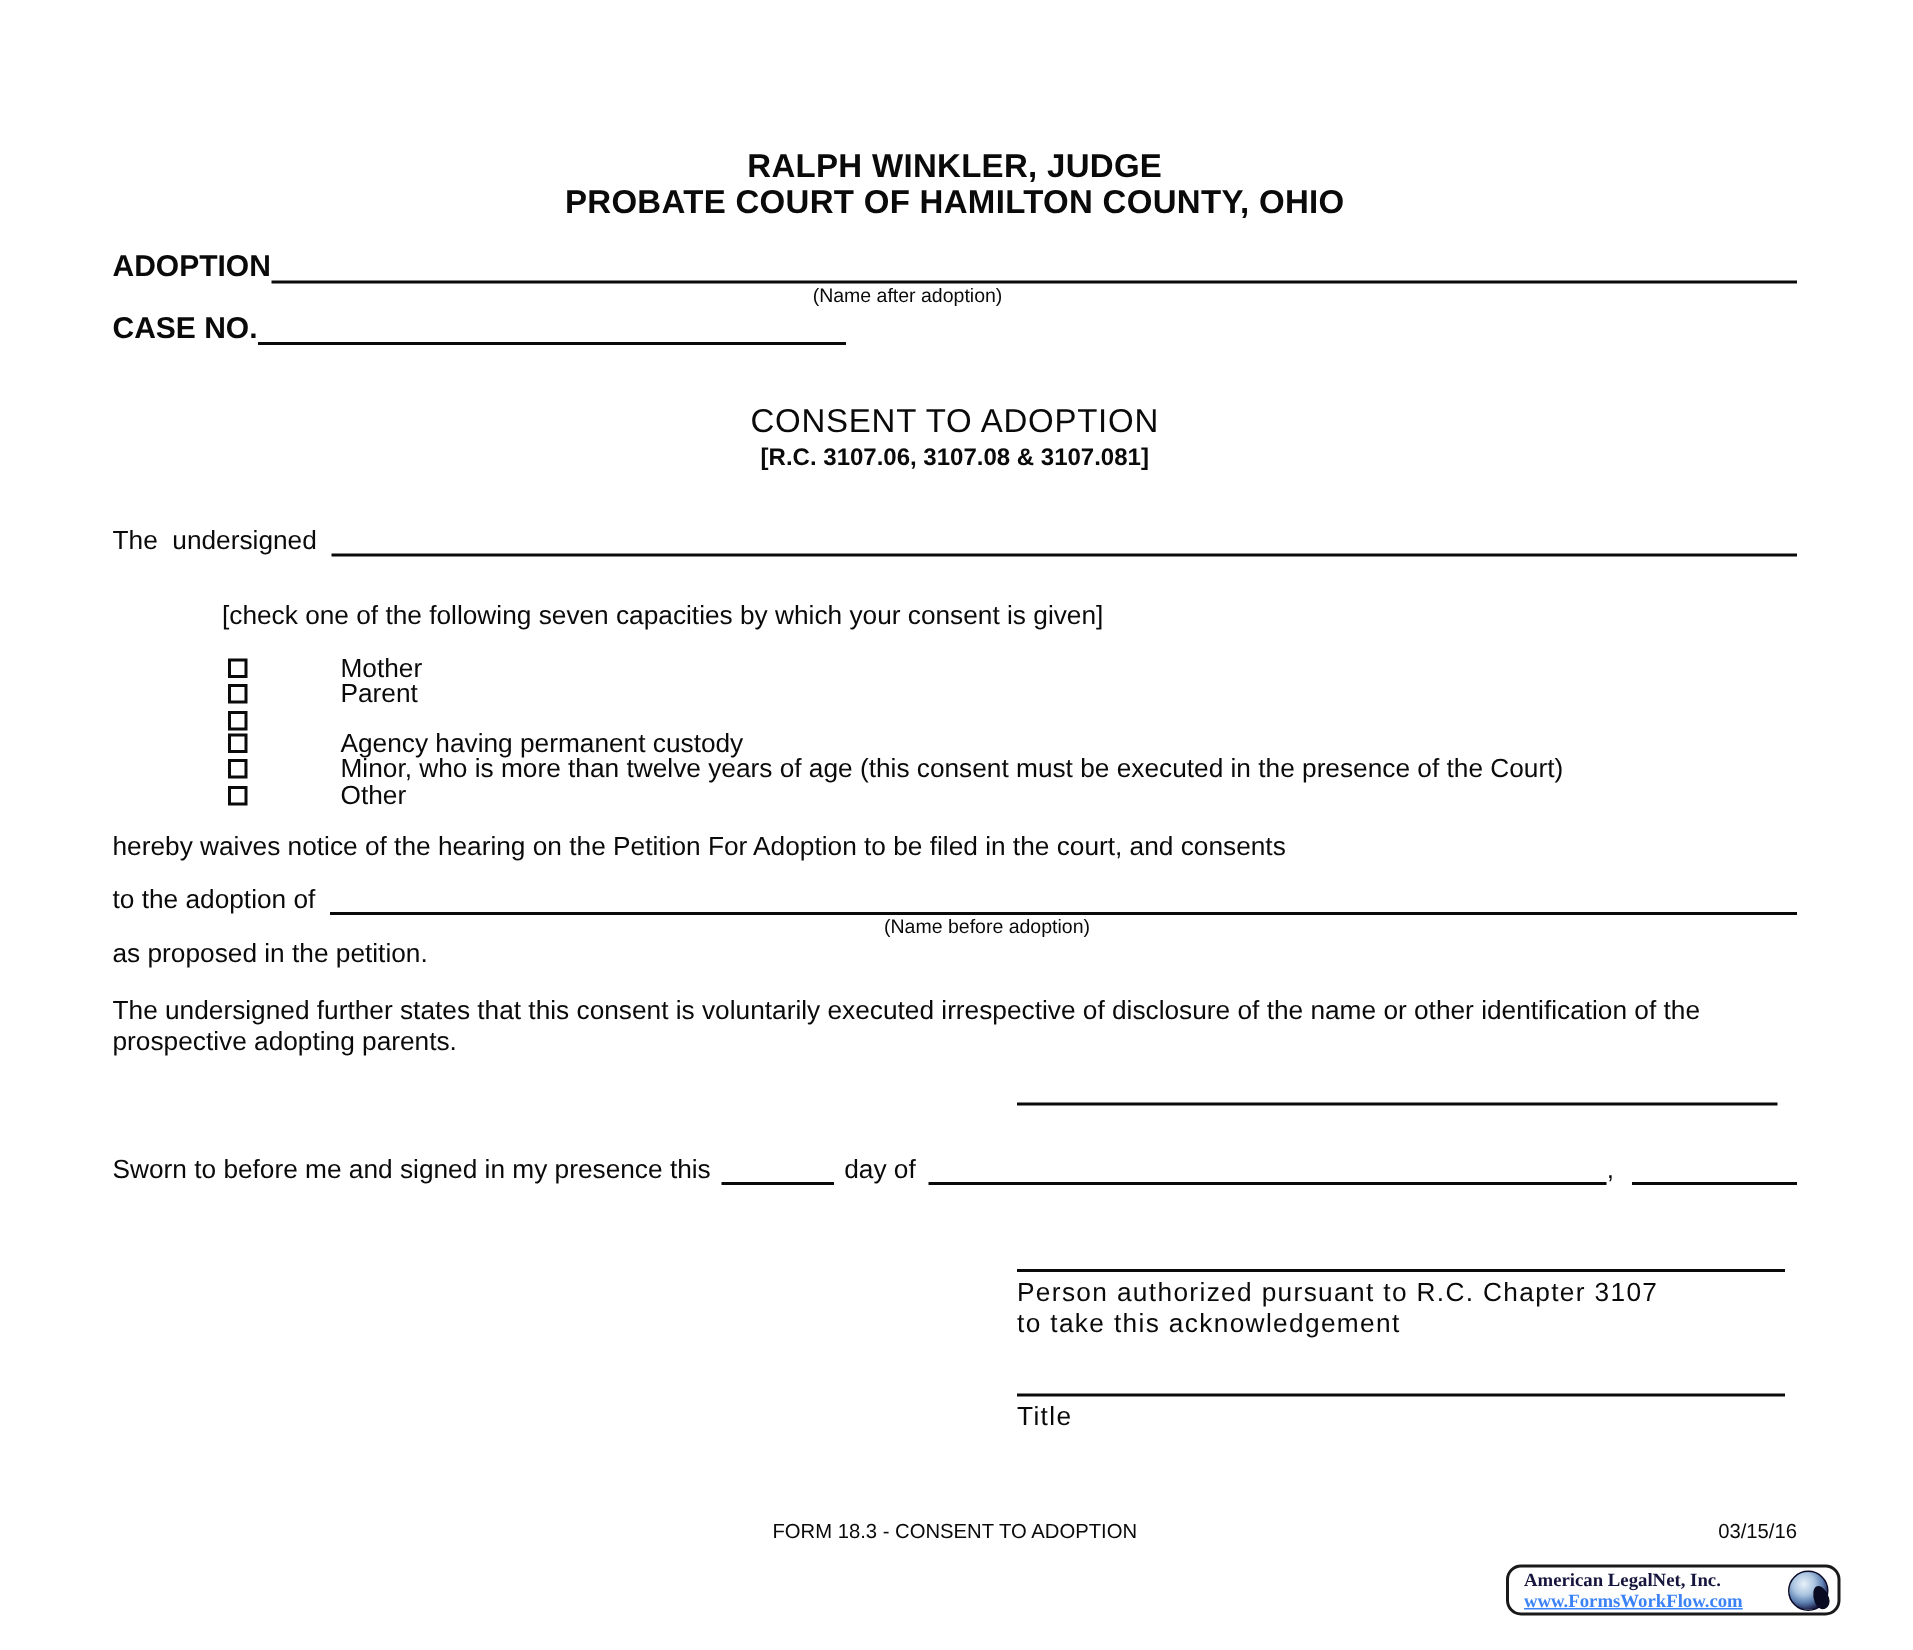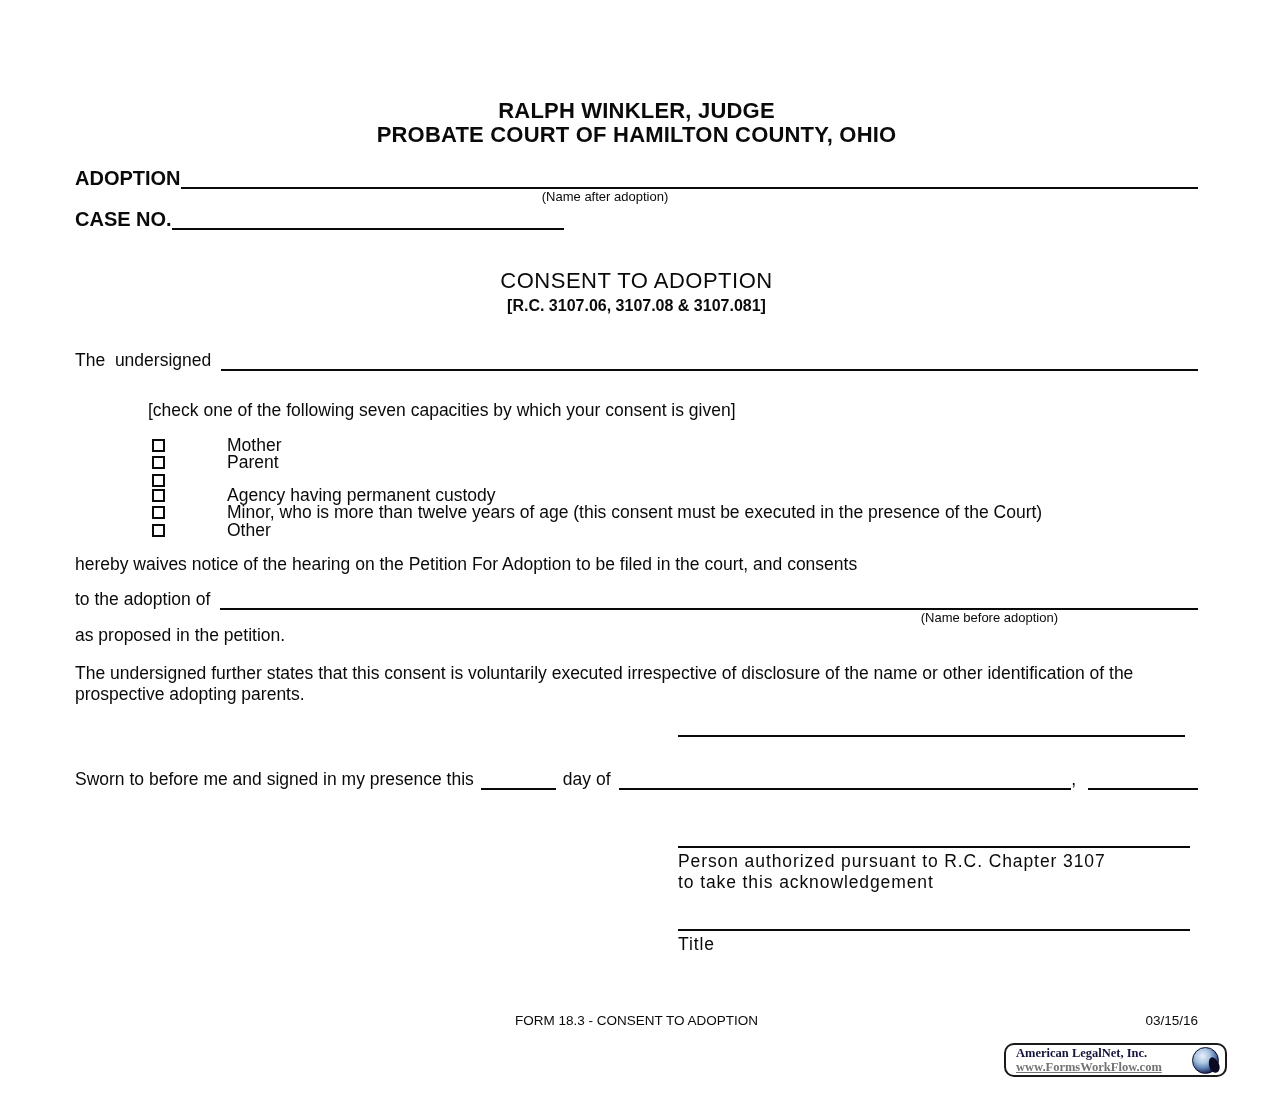--- a/index.html
+++ b/index.html
@@ -41,21 +41,21 @@
   .cap-row { display: flex; align-items: flex-start; line-height: 17.4px; }
   .checkbox {
     width: 13px; height: 13px; border: 2px solid #0a0a0a;
     display: inline-block; flex: 0 0 auto;
     margin: 2px 0 0 77px;
   }
   .cap-label { margin-left: 62px; font-size: 17.5px; max-width: 978px; }
   .waiver { margin-top: 15px; }
   .adoption-of-row { margin-top: 13px; display: flex; align-items: flex-end; }
   .adoption-of-row .blank { margin-left: 10px; height: 22px; }
-  .caption-before { margin-left: 183px; width: 800px; text-align: right; margin-top: 1px; }
+  .caption-before { margin-left: 183px; width: 800px; text-align: center; margin-top: 1px; }
   .petition-line { margin-top: 0px; }
   .voluntary { margin-top: 17px; max-width: 1125px; }
   
   .sig-line-1 { margin-top: 30px; margin-left: 603px; width: 507px; border-bottom: 2px solid #0a0a0a; height: 1px; }
   .sworn-row { margin-top: 31px; display: flex; align-items: flex-end; }
   .sworn-row .blank { height: 22px; }
   .sworn-row .b-day { width: 75px; margin: 0 7px; }
   .sworn-row .b-month { flex: 1 1 auto; margin-left: 8px; }
   .sworn-row .b-year { width: 110px; margin-left: 12px; }
   .notary-block { margin-top: 56px; margin-left: 603px; width: 512px; }
@@ -75,21 +75,21 @@
     padding: 2px 6px 2px 10px;
     gap: 12px;
   }
   .legalnet-text { display: flex; flex-direction: column; justify-content: center; }
   .legalnet-company {
     font-family: "Liberation Serif", serif; font-weight: bold;
     font-size: 12.5px; line-height: 14px; color: #14143c;
   }
   .legalnet-url {
     font-family: "Liberation Serif", serif; font-weight: bold;
-    font-size: 12.5px; line-height: 14px; color: #737373;
+    font-size: 12.5px; line-height: 14px; color: #3b82f6;
     text-decoration: underline;
   }
   .globe {
     width: 27px; height: 27px; border-radius: 50%;
     background: radial-gradient(circle at 38% 32%, #e8f1fa 0%, #aac4e0 32%, #5c7eb0 55%, #16163f 78%, #090920 100%);
     border: 1px solid #0c0c2a;
     flex: 0 0 auto;
     position: relative;
   }
   .globe::after {

